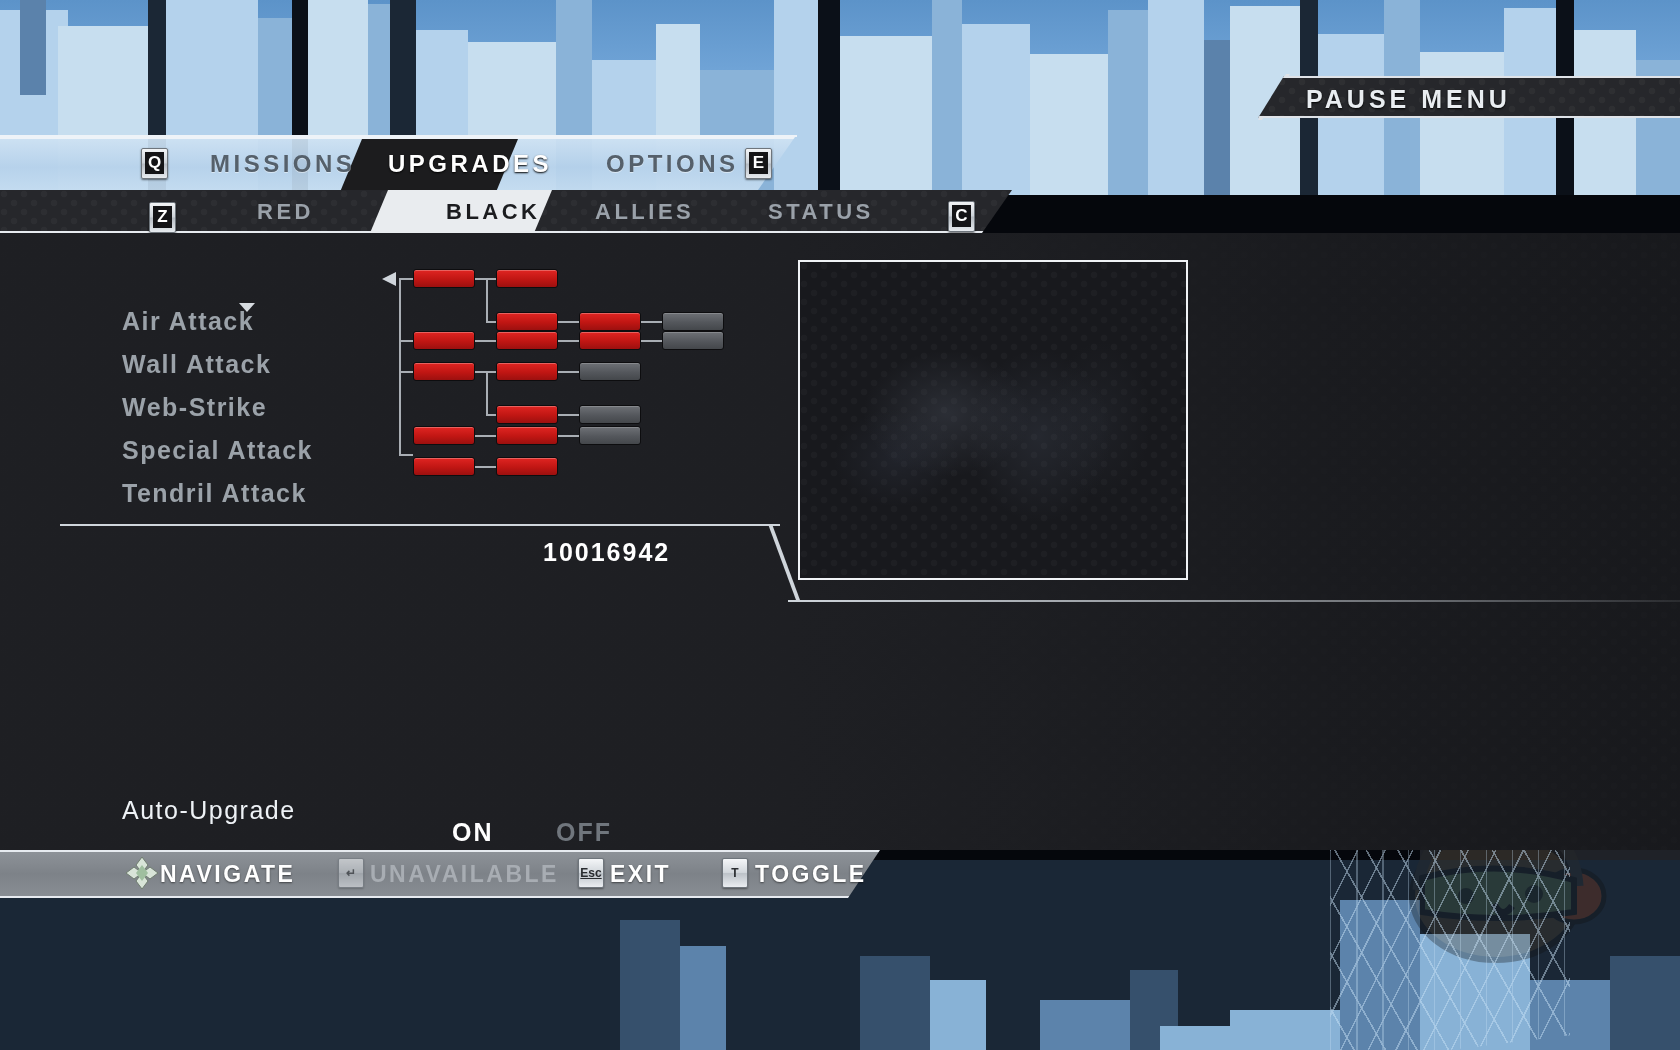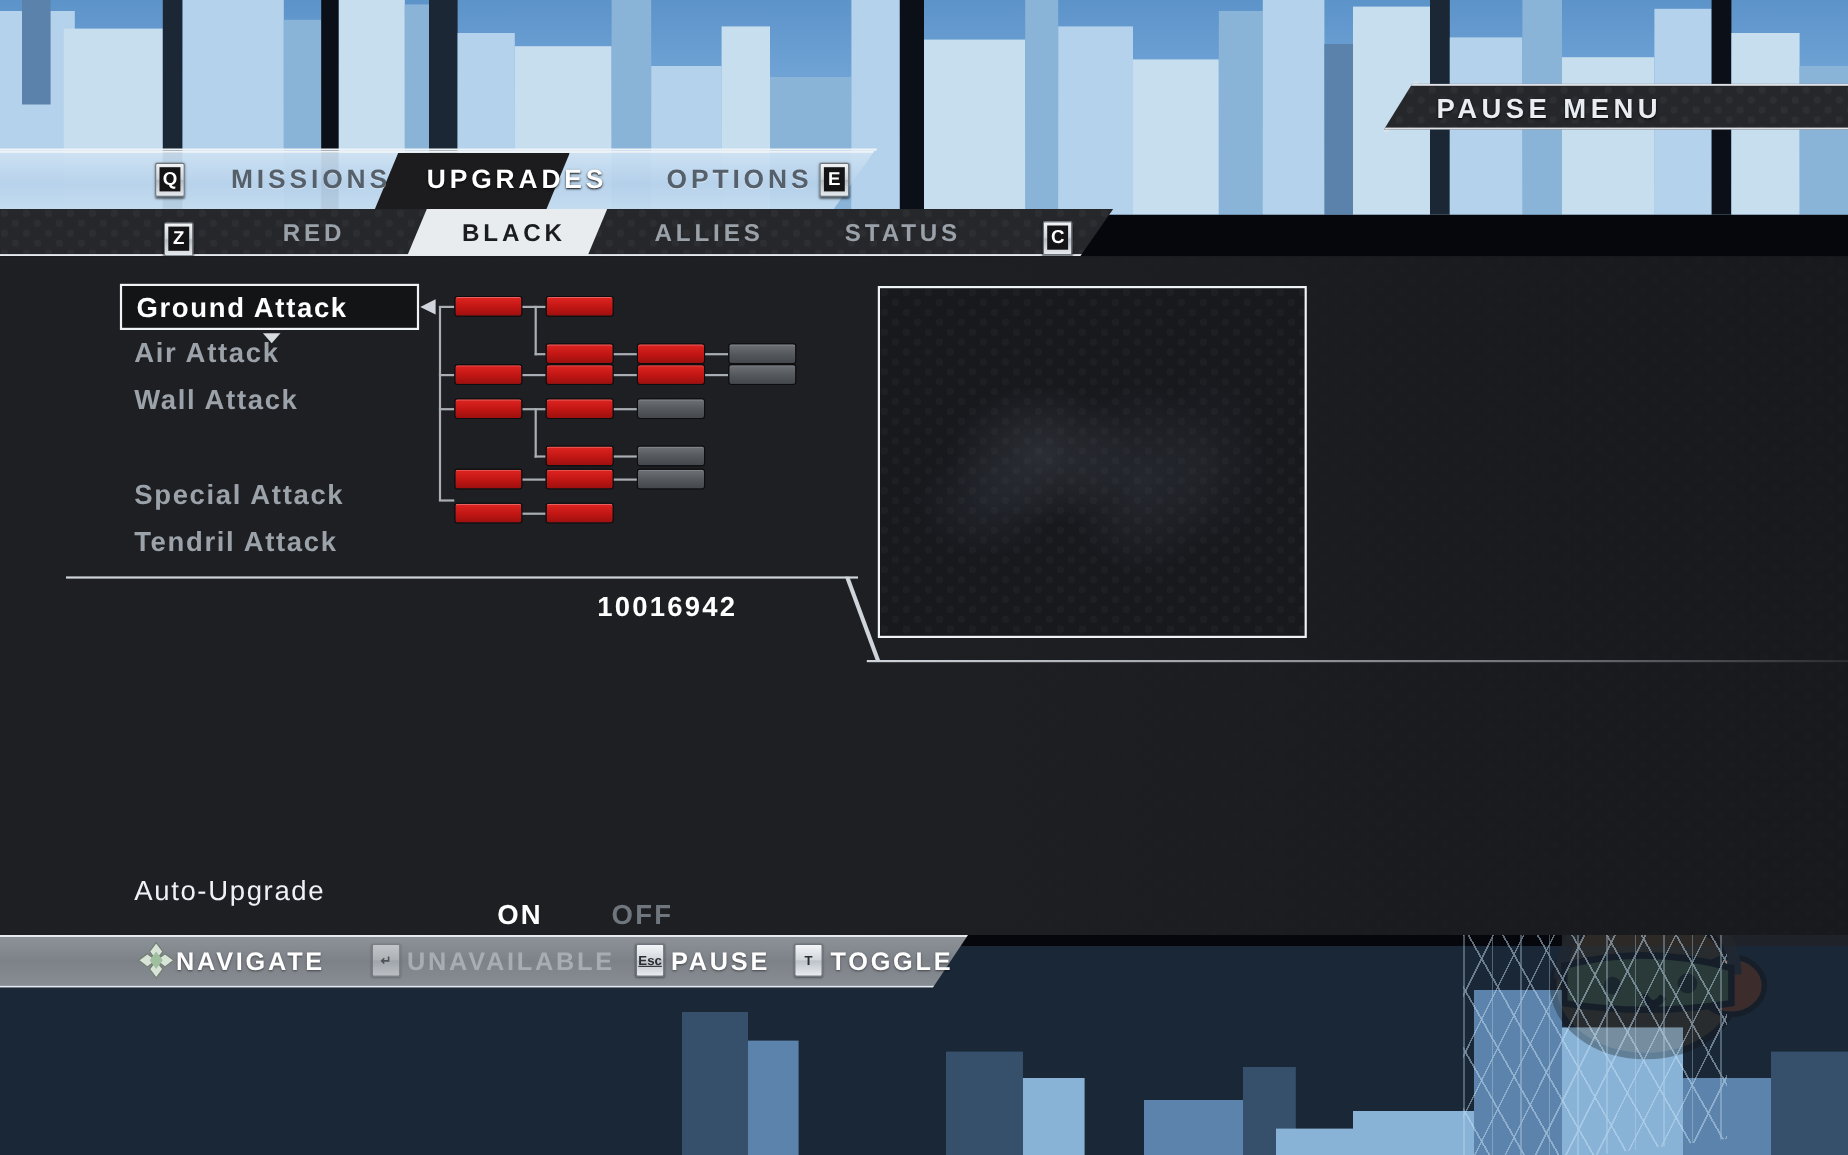--- a/index.html
+++ b/index.html
@@ -113,21 +113,21 @@
   }
   .subitem {
     position:absolute; top:0; height:43px; line-height:43px;
     font-size:22px; letter-spacing:3.5px; font-weight:bold;
     color:#9aa1a9; white-space:nowrap;
   }
   .tabshape-light {
     position:absolute; top:0; height:43px; background:#e9ecef;
     clip-path:polygon(18px 0, 100% 0, calc(100% - 18px) 100%, 0 100%);
   }
-  .subitem.active-sub { color:#1b1c1f; text-shadow:none; }
+  .subitem.active-sub { color:#1b1c1f; text-shadow:none;margin-left:26px; }
 
   
   #mainpanel {
     position:absolute; left:0; top:233px; width:1680px; height:617px;
     background:#202124;
     background-image:
       radial-gradient(circle at 4px 4px, rgba(255,255,255,.022) 3.2px, transparent 3.6px),
       radial-gradient(circle at 14px 13px, rgba(255,255,255,.022) 3.2px, transparent 3.6px);
     background-size:20px 18px;
   }
@@ -341,24 +341,24 @@
   <div class="subitem" style="left:595px;top:190px;">ALLIES</div>
   <div class="subitem" style="left:768px;top:190px;">STATUS</div>
   <div class="keybadge" style="left:948px;top:201px;">
     <i>C</i>
   </div>
 
   <div id="mainpanel">
     <div id="panel-fade"></div>
   </div>
 
-  <div class="catitem sel" style="top:258px;">Ground Attack</div>
   <div class="caret"></div>
   <div class="catitem" style="top:301px;">Air Attack</div>
   <div class="catitem" style="top:344px;">Wall Attack</div>
+  <div class="catitem" style="top:387px;">Web-Strike</div>
   <div class="catitem" style="top:430px;">Special Attack</div>
   <div class="catitem" style="top:473px;">Tendril Attack</div>
 
   <div id="tree">
 
     <svg style="position:absolute;left:-8px;top:16px;width:22px;height:16px;">
       <polygon points="0,8 14,1 14,15" fill="#cfd5db"></polygon>
     </svg>
 
     <div class="wire" style="left:9px;top:24px;width:2px;height:176px;"></div>
@@ -436,18 +436,18 @@
     <polygon points="1,17 9,11 17,17 9,23" fill="#d8e4d8" stroke="#6f7d6f" stroke-width="1"></polygon>
     <polygon points="17,17 25,11 33,17 25,23" fill="#d8e4d8" stroke="#6f7d6f" stroke-width="1"></polygon>
     <polygon points="17,9 23,17 17,25 11,17" fill="#9fbf9f"></polygon>
   </svg>
   <div class="hint" style="left:160px;">NAVIGATE</div>
 
   <div class="hintkey dimk" style="left:338px;">↵</div>
   <div class="hint dim" style="left:370px;">UNAVAILABLE</div>
 
   <div class="hintkey" style="left:578px;text-decoration:underline;">Esc</div>
-  <div class="hint" style="left:610px;">PAUSE</div>
+  <div class="hint" style="left:610px;">EXIT</div>
 
   <div class="hintkey" style="left:722px;">T</div>
   <div class="hint" style="left:755px;">TOGGLE</div>
 
 </div>
 
 </body></html>

